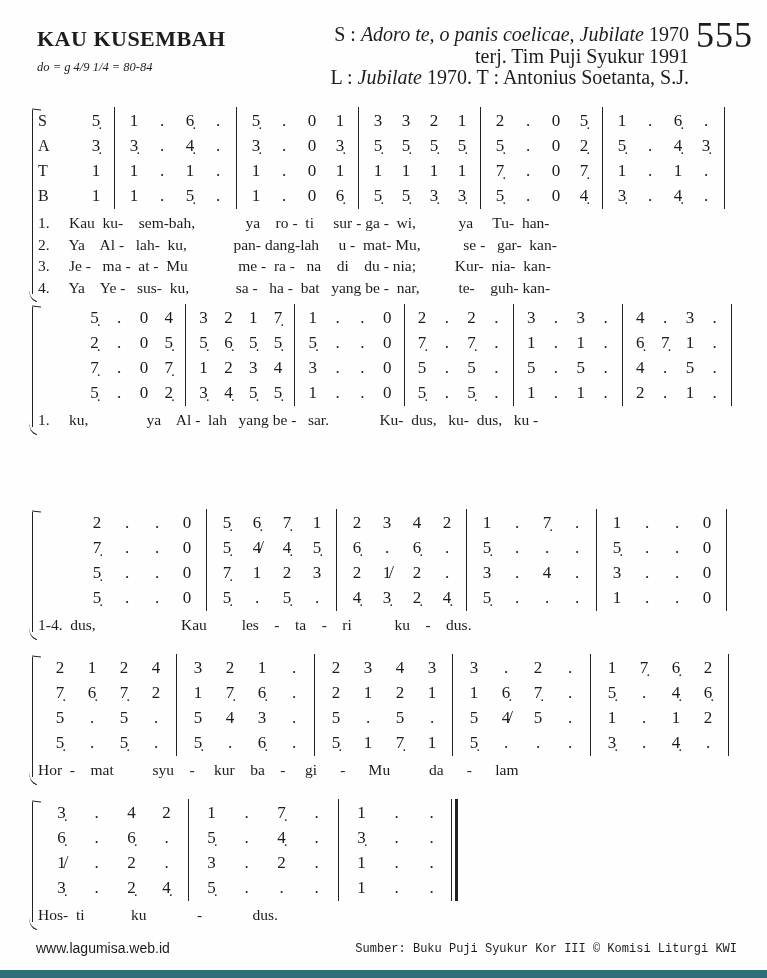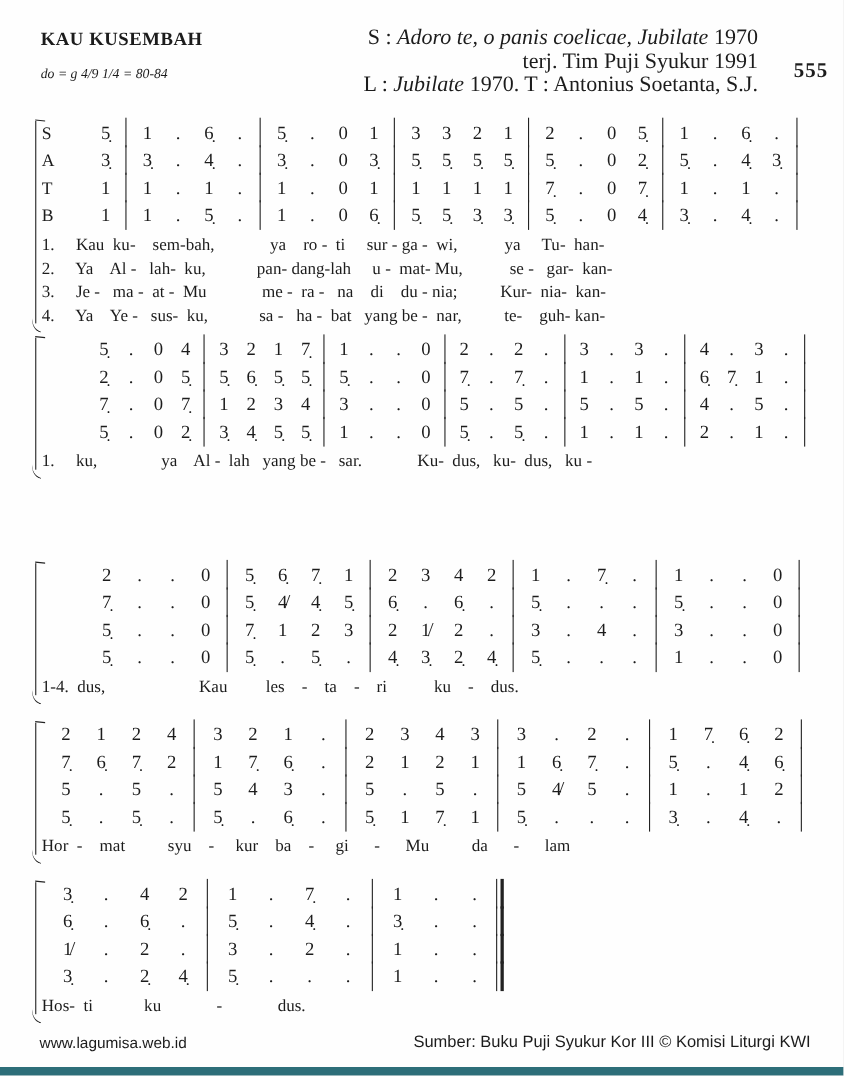--- a/index.html
+++ b/index.html
@@ -1,23 +1,23 @@
 <!DOCTYPE html>
 <html><head>
 <meta charset="utf-8">
 <style>
   html,body{margin:0;padding:0;background:#e8e8e8;}
   .page{position:relative;width:767px;height:978px;background:#fefefe;overflow:hidden;
         font-family:"Liberation Serif", serif;color:#1c1c1c;}
   
-  .title{position:absolute;left:37px;top:26px;font-size:17px;font-weight:bold;letter-spacing:.5px;}
+  .title{position:absolute;left:37px;top:26px;font-size:22px;font-weight:bold;letter-spacing:.5px;}
   .tempo{position:absolute;left:37px;top:60px;font-size:12.5px;font-style:italic;}
   .credits{position:absolute;top:24px;right:78px;width:480px;text-align:right;font-size:20px;line-height:21.5px;}
   .credits .it{font-style:italic;}
-  .hymn-number{position:absolute;top:14px;right:14px;font-size:19px;font-weight:bold;letter-spacing:1px;margin-top:40px;}
+  .hymn-number{position:absolute;top:14px;right:14px;font-size:36px;font-weight:normal;letter-spacing:1px;}
   
   .system{position:absolute;left:38px;right:20px;}
   .brace{position:absolute;left:-6px;top:2px;bottom:4px;width:12px;}
   .brace::before{content:"";position:absolute;left:0;top:0;bottom:0;border-left:1.4px solid #222;}
   .brace::after{content:"";position:absolute;left:0;top:-1px;width:9px;height:5px;
                 border-top:1.4px solid #222;transform:skewY(6deg);}
   .brace .tail{position:absolute;left:-4px;bottom:-7px;width:11px;height:10px;
                border-bottom:1.4px solid #222;border-bottom-left-radius:100% 100%;transform:rotate(18deg);}
   .noterow{white-space:nowrap;height:25px;line-height:25px;font-size:17px;}
   .vlabel{display:inline-block;width:44px;font-size:16px;}
@@ -25,21 +25,21 @@
   .nt{display:inline-block;text-align:center;}
   .bar,.dbar{display:inline-block;width:10px;height:25px;position:relative;vertical-align:top;}
   .bar::before{content:"";position:absolute;left:4px;top:-1px;bottom:-1px;border-left:1.4px solid #222;}
   .dbar::before{content:"";position:absolute;left:2px;top:-1px;bottom:-1px;border-left:1.4px solid #222;}
   .dbar::after{content:"";position:absolute;left:6px;top:-1px;bottom:-1px;border-left:3.2px solid #222;}
   .w28 .nt{width:28px;} .w24 .nt{width:24.8px;} .w30 .nt{width:30px;} .w32 .nt{width:32px;} .w35 .nt{width:35px;}
   .lyrics{margin-top:4px;}
   .lyric{white-space:pre;font-size:15.5px;line-height:21.5px;height:21.5px;}
   
   .footer-left{position:absolute;left:36px;bottom:22px;font-family:"Liberation Sans",sans-serif;font-size:14px;}
-  .footer-right{position:absolute;right:30px;bottom:22px;font-family:Liberation Sans, sans-serif;font-size:15px;}
+  .footer-right{position:absolute;right:30px;bottom:22px;font-family:Liberation Mono, monospace;font-size:12px;}
   .footer-bar{position:absolute;left:0;right:0;bottom:0;height:8px;background:#2d6e79;}
 </style>
 </head>
 <body>
 
 <div class="page">
 
   <div class="title">KAU KUSEMBAH</div>
   <div class="tempo">do = g   4/9   1/4 = 80-84</div>
 

